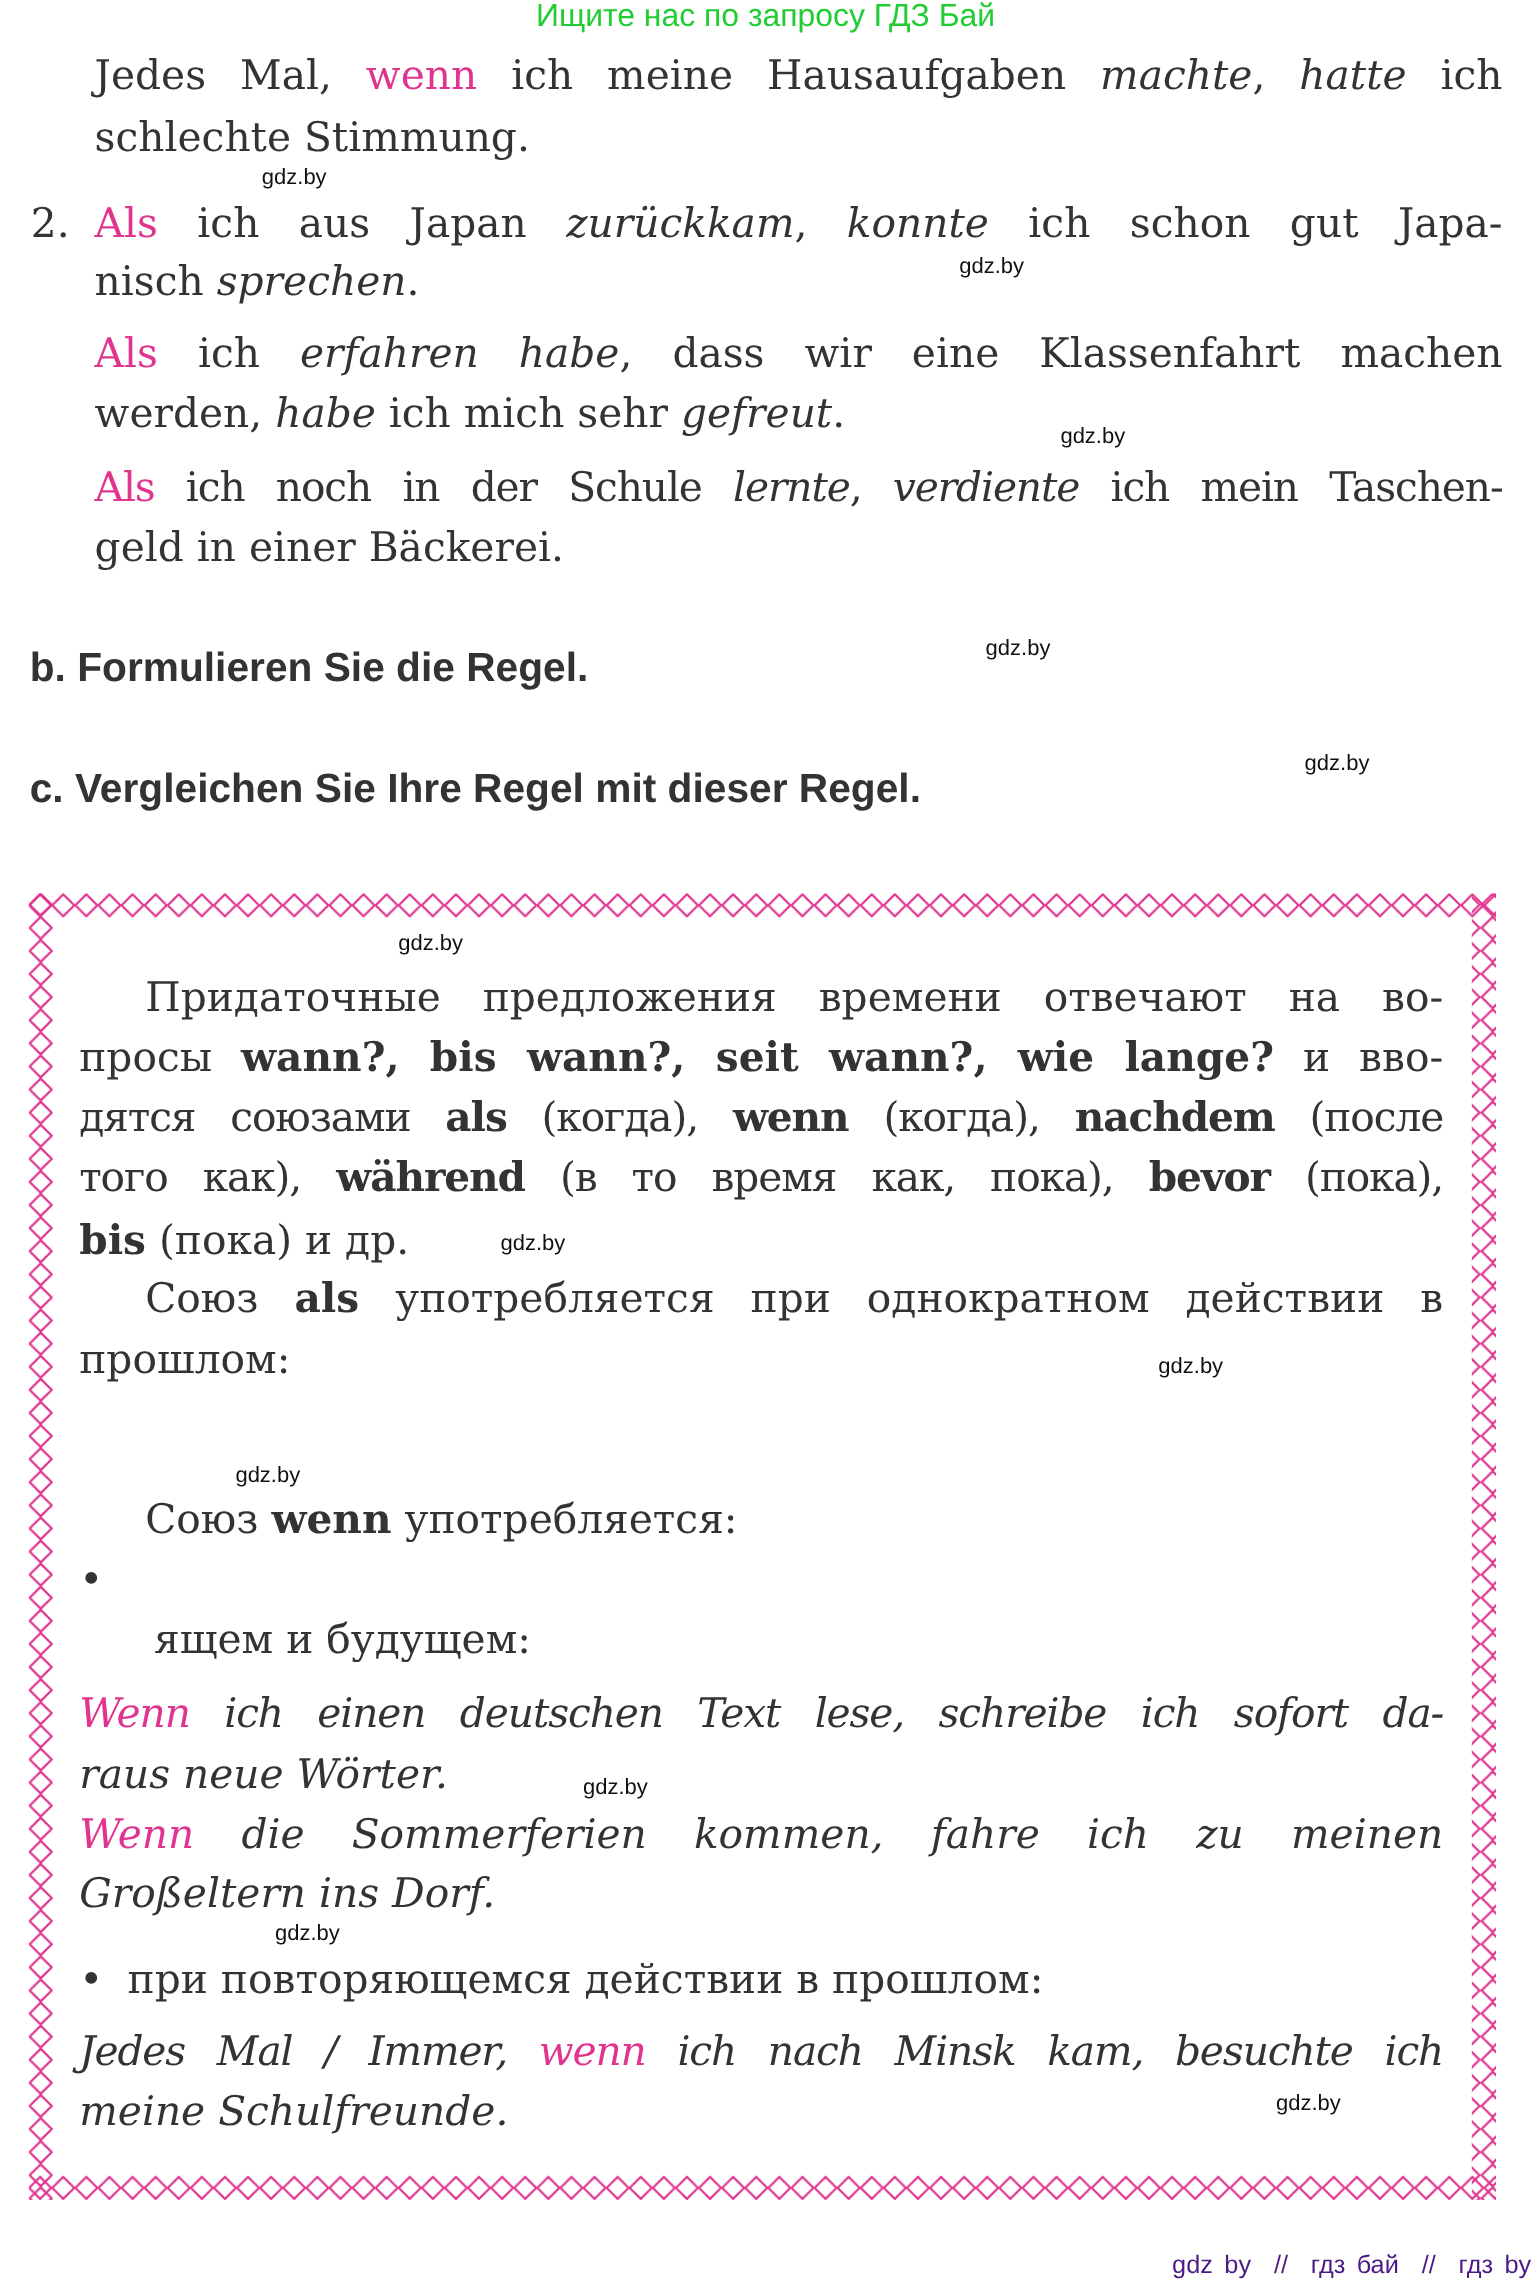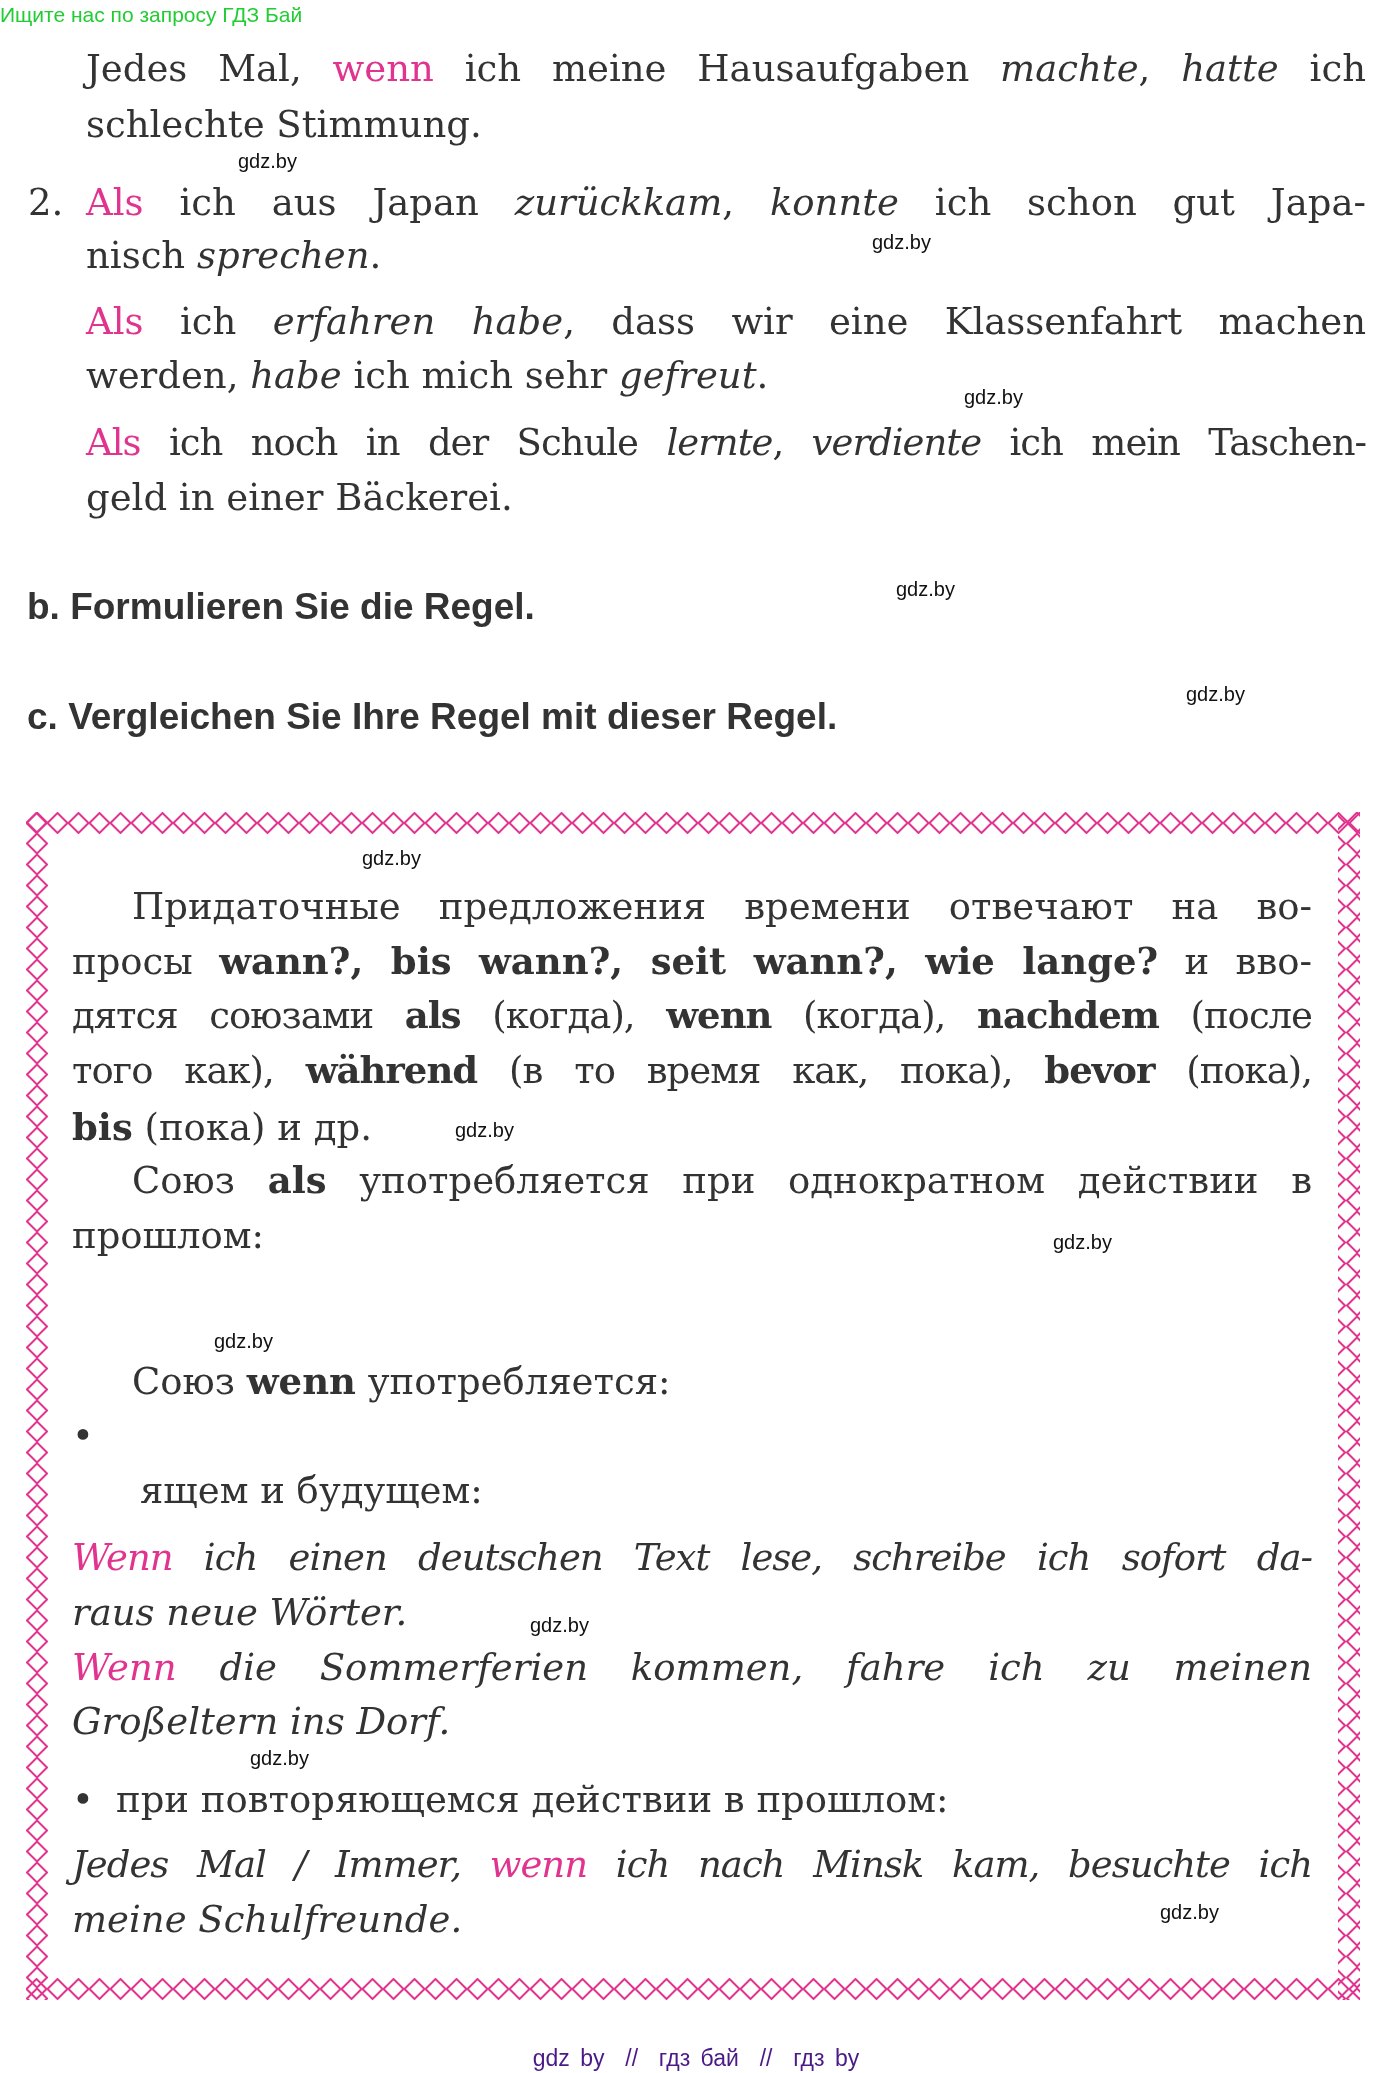--- a/index.html
+++ b/index.html
@@ -1,23 +1,23 @@
 <!DOCTYPE html>
 <html><head>
 <meta charset="utf-8">
 <style>
   html, body { margin: 0; padding: 0; background: #ffffff; }
   body { width: 1392px; height: 2073px; position: relative; overflow: hidden; }
   .page { position: absolute; left: 0; top: 0; width: 1392px; height: 2073px; }
   .header-note {
-    position: absolute; top: 1px; left: 0; width: 1392px; text-align: left;
-    font-family: "Liberation Sans", sans-serif; font-size: 21px; line-height: 28px;
+    position: absolute; top: 1px; left: 0; width: 1392px; text-align: center;
+    font-family: "Liberation Sans", sans-serif; font-size: 29px; line-height: 28px;
   }
   .footer-note {
-    position: absolute; top: 2044px; left: 0; width: 1392px; text-align: center;
+    position: absolute; top: 2044px; left: 0; width: 1392px; text-align: right;
     font-family: "Liberation Sans", sans-serif; font-size: 23px; line-height: 28px;
     word-spacing: 4px;
   }
   .line {
     position: absolute; white-space: nowrap;
     font-family: "DejaVu Serif", serif; font-size: 37px; line-height: 44px;
     color: #333333;
     transform-origin: left center;
   }
   .line.just { text-align: justify; text-align-last: justify; white-space: normal; }

